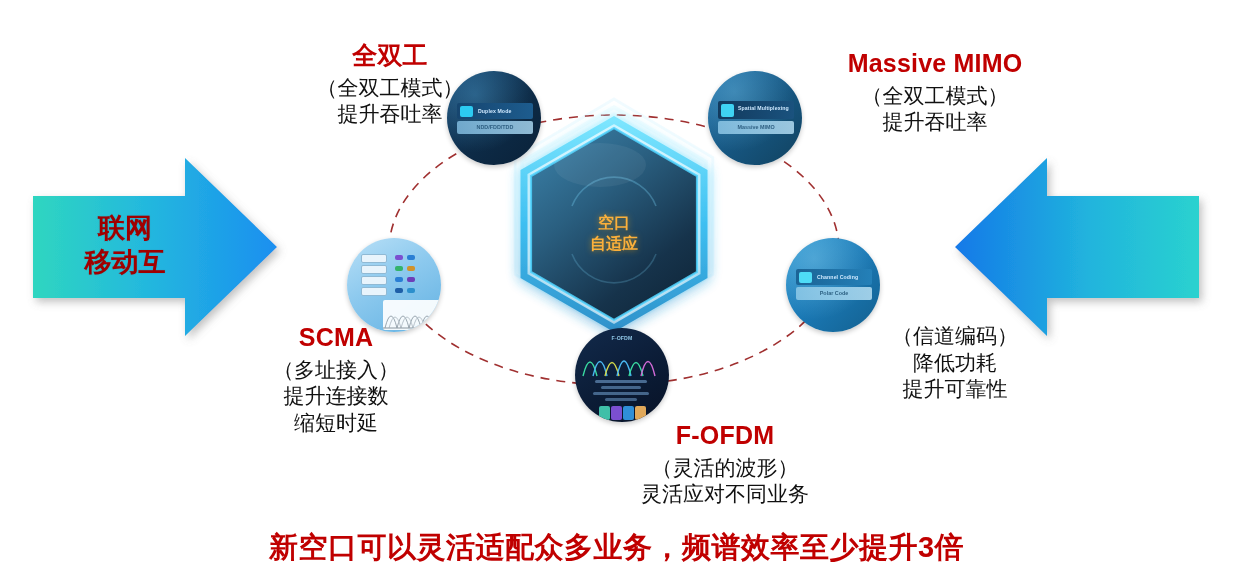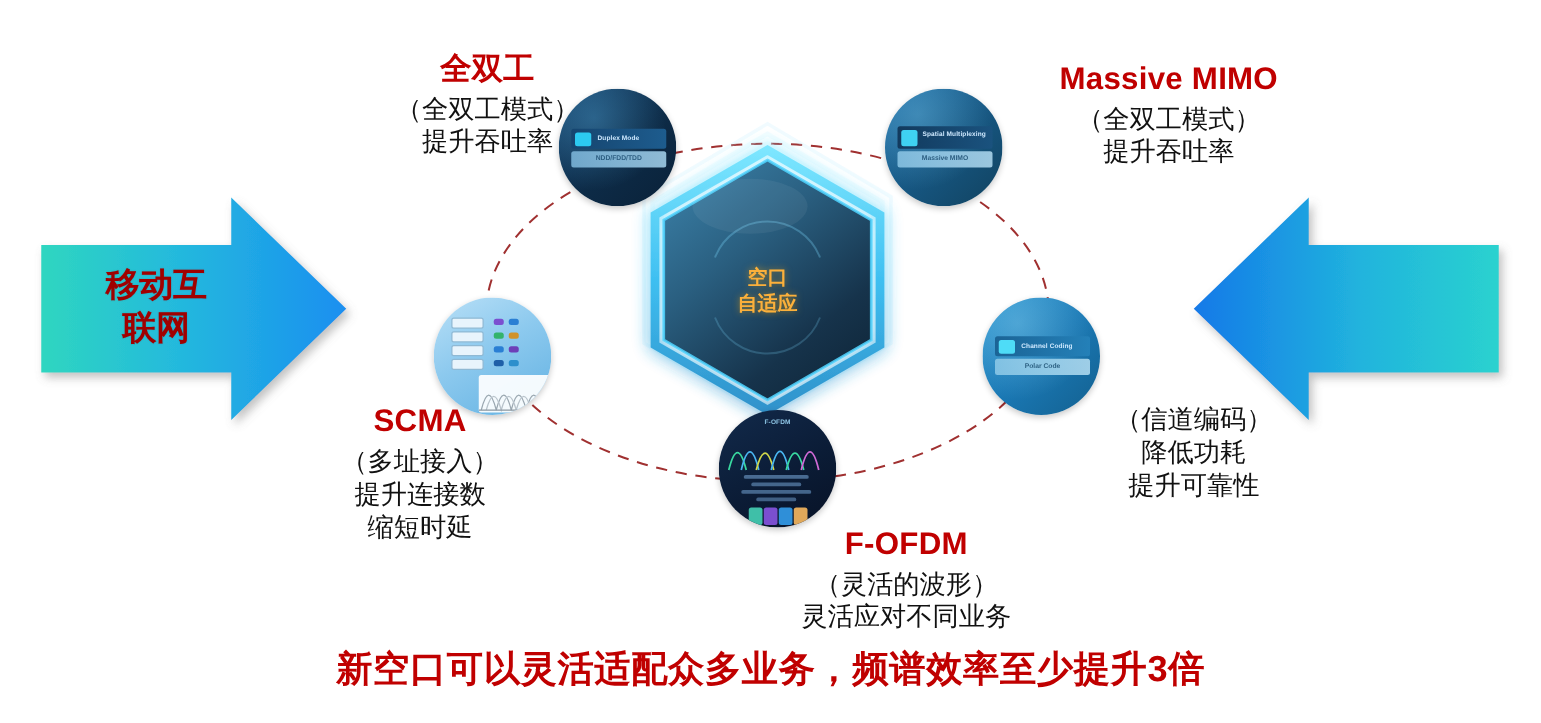--- a/index.html
+++ b/index.html
@@ -129,22 +129,22 @@
       <ellipse cx="600" cy="165" rx="46" ry="22" fill="#ffffff" opacity="0.06"></ellipse>
     </g>
   </svg>
 
   <div class="hex-text" style="left:534px;top:213px;width:160px;">
     <div>空口</div>
     <div>自适应</div>
   </div>
 
   <div class="arrow-cap" style="left:55px;top:212px;width:140px;">
+    <div>联网</div>
     <div>移动互</div>
-    <div>联网</div>
   </div>
 
 
   <div class="photo" style="left:447px;top:71px;width:94px;height:94px;">
     <div class="inner" style="background:linear-gradient(135deg,#17456e 0%,#0d2b47 55%,#0a2138 100%);"></div>
     <div class="inner" style="background:radial-gradient(circle at 30% 25%,rgba(90,180,230,.35),transparent 60%);"></div>
     <div class="chip" style="left:10px;top:32px;width:76px;height:16px;background:linear-gradient(90deg,#16456f,#1d5c8e);"></div>
     <div class="chip" style="left:13px;top:34.5px;width:13px;height:11px;background:#2fd8ff;opacity:.9;"></div>
     <div class="chip-txt" style="left:31px;top:37px;">Duplex Mode</div>
     <div class="chip" style="left:10px;top:50px;width:76px;height:13px;background:linear-gradient(90deg,#7fb9dd,#a7d5ef);opacity:.85;"></div>
@@ -248,15 +248,15 @@
   </div>
 
   <div class="node-label" style="left:605px;top:420px;width:240px;">
     <div class="node-title">F-OFDM</div>
     <div class="node-sub">
       <div>（灵活的波形）</div>
       <div>灵活应对不同业务</div>
     </div>
   </div>
 
-  <div class="headline" style="top:516px;">新空口可以灵活适配众多业务，频谱效率至少提升3倍</div>
+  <div class="headline" style="top:528px;">新空口可以灵活适配众多业务，频谱效率至少提升3倍</div>
 
 </div>
 
 </body></html>

